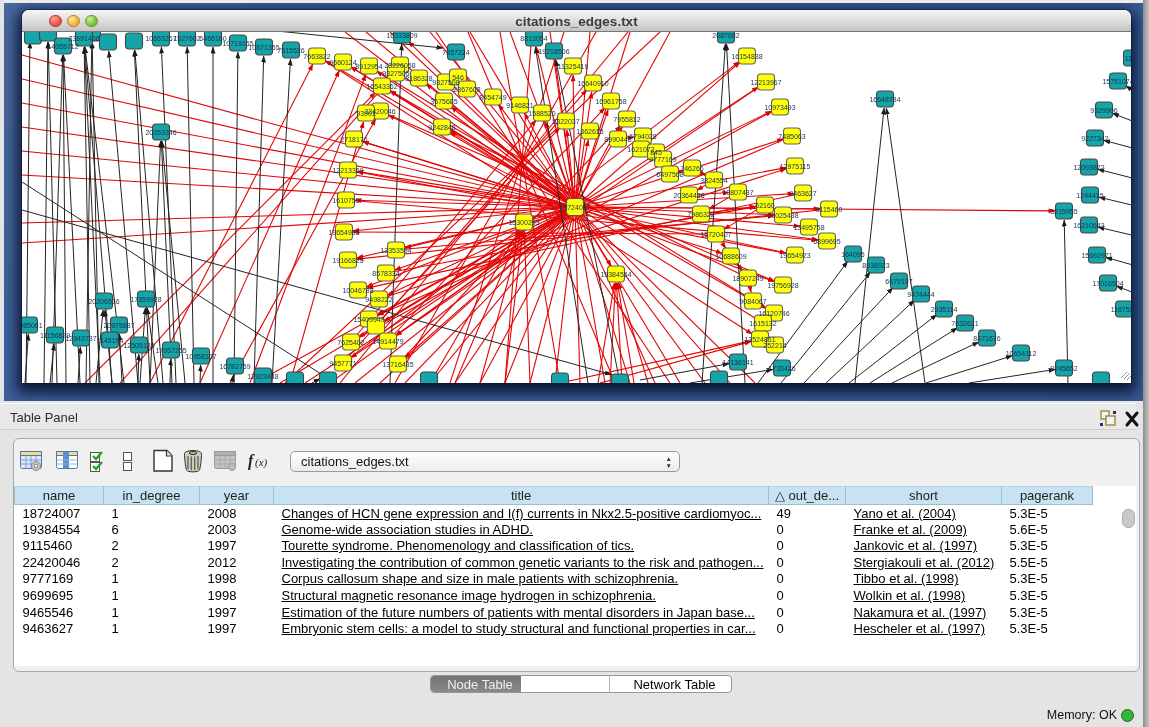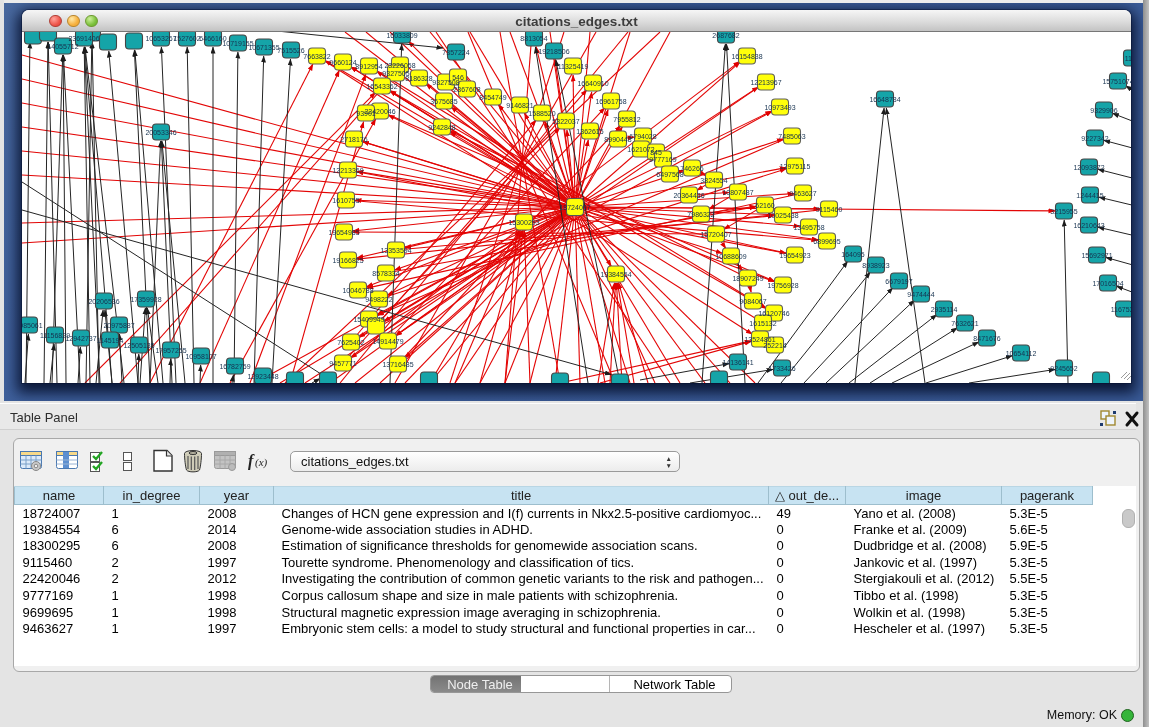--- a/index.html
+++ b/index.html
@@ -20,21 +20,21 @@
 #paneltitle { position:absolute; left:0; top:403px; width:1136px; height:27px; background:#e9e9e9; border-top:1px solid #fdfdfd; border-bottom:1px solid #d0d0d0; }
 #paneltitle span { position:absolute; left:10px; top:6px; font-size:13px; color:#2e2e2e; }
 #panel { position:absolute; left:13px; top:438px; width:1127px; height:234px; background:#f0f0f0; border:1px solid #a8a8a8; border-radius:6px; }
 #combo { position:absolute; left:290px; top:451px; width:390px; height:21px; border:1px solid #9a9a9a; border-radius:5px; background:linear-gradient(#ffffff,#ececec); font-size:13px; color:#111; padding:2px 0 0 10px; }
 #combo .ud { position:absolute; right:7px; top:2.5px; font-size:6.5px; line-height:7px; color:#333; }
 #tablewrap { position:absolute; left:14px; top:486px; width:1122px; height:180px; background:#fff; overflow:hidden; }
 table.t { border-collapse:collapse; table-layout:fixed; width:1078px; font-size:13px; color:#000; }
 table.t th { background:#c7e3f2; border:1px solid #9dbecd; border-top:1px solid #b9d6e4; font-weight:normal; height:18px; font-size:13px; padding:0; color:#222; }
 table.t td { height:16.55px; padding:0 0 0 8px; white-space:nowrap; overflow:hidden; }
 td.c1,td.c2,td.c4 { padding-left:5px; }
-td.c3,td.c5 { padding-left:5px; }
+td.c3,td.c5 { padding-left:5px;text-decoration:underline; }
 #vscroll { position:absolute; left:1108px; top:23px; width:13px; height:19px; background:#c9c9c9; border-radius:6px; border:1px solid #b0b0b0; }
 
 #tabs { position:absolute; left:430px; top:675px; height:18px; display:flex; border:1px solid #979797; border-radius:4px; overflow:hidden; background:#fff; font-size:13px; }
 #tabs div { padding:1px 0 0 8px; text-align:center; }
 #tabs .sel { background:linear-gradient(#737373,#8a8a8a); color:#efefef; }
 #tabs .sep { border-left:1px solid #b5b5b5; }
 #memtext { position:absolute; left:1040px; top:708px; width:77px; text-align:right; font-size:12.5px; color:#111; }
 #memdot { position:absolute; left:1121px; top:709px; width:13px; height:13px; border-radius:50%; background:#35b53a; border:1.5px solid #20631f; }
 #rstrip { position:absolute; left:1143px; top:0; width:6px; height:727px; background:linear-gradient(90deg,#8e8e8e,#c2c2c2); }
 #topstrip { position:absolute; left:0; top:0; width:1149px; height:3px; background:#ececec; }
@@ -638,51 +638,42 @@
         <col style="width:156px">
         <col style="width:91px">
       </colgroup>
   <thead>
         <tr>
           <th>name</th>
           <th>in_degree</th>
           <th>year</th>
           <th>title</th>
           <th>△ out_de...</th>
-          <th>image</th>
+          <th>short</th>
           <th>pagerank</th>
         </tr>
       </thead>
   <tbody>
         <tr>
           <td class="c0">18724007</td>
           <td class="c1">1</td>
           <td class="c2">2008</td>
           <td class="c3">Changes of HCN gene expression and I(f) currents in Nkx2.5-positive cardiomyoc...</td>
           <td class="c4">49</td>
-          <td class="c5">Yano et al. (2008)</td>
+          <td class="c5">Yano et al. (2004)</td>
           <td class="c6">5.3E-5</td>
         </tr>
         <tr>
           <td class="c0">19384554</td>
           <td class="c1">6</td>
-          <td class="c2">2014</td>
+          <td class="c2">2003</td>
           <td class="c3">Genome-wide association studies in ADHD.</td>
           <td class="c4">0</td>
           <td class="c5">Franke et al. (2009)</td>
           <td class="c6">5.6E-5</td>
-        </tr>
-        <tr>
-          <td class="c0">18300295</td>
-          <td class="c1">6</td>
-          <td class="c2">2008</td>
-          <td class="c3">Estimation of significance thresholds for genomewide association scans.</td>
-          <td class="c4">0</td>
-          <td class="c5">Dudbridge et al. (2008)</td>
-          <td class="c6">5.9E-5</td>
         </tr>
         <tr>
           <td class="c0">9115460</td>
           <td class="c1">2</td>
           <td class="c2">1997</td>
           <td class="c3">Tourette syndrome. Phenomenology and classification of tics.</td>
           <td class="c4">0</td>
           <td class="c5">Jankovic et al. (1997)</td>
           <td class="c6">5.3E-5</td>
         </tr>
@@ -701,23 +692,32 @@
           <td class="c2">1998</td>
           <td class="c3">Corpus callosum shape and size in male patients with schizophrenia.</td>
           <td class="c4">0</td>
           <td class="c5">Tibbo et al. (1998)</td>
           <td class="c6">5.3E-5</td>
         </tr>
         <tr>
           <td class="c0">9699695</td>
           <td class="c1">1</td>
           <td class="c2">1998</td>
-          <td class="c3">Structural magnetic expression image averaging in schizophrenia.</td>
+          <td class="c3">Structural magnetic resonance image hydrogen in schizophrenia.</td>
           <td class="c4">0</td>
           <td class="c5">Wolkin et al. (1998)</td>
+          <td class="c6">5.3E-5</td>
+        </tr>
+        <tr>
+          <td class="c0">9465546</td>
+          <td class="c1">1</td>
+          <td class="c2">1997</td>
+          <td class="c3">Estimation of the future numbers of patients with mental disorders in Japan base...</td>
+          <td class="c4">0</td>
+          <td class="c5">Nakamura et al. (1997)</td>
           <td class="c6">5.3E-5</td>
         </tr>
         <tr>
           <td class="c0">9463627</td>
           <td class="c1">1</td>
           <td class="c2">1997</td>
           <td class="c3">Embryonic stem cells: a model to study structural and functional properties in car...</td>
           <td class="c4">0</td>
           <td class="c5">Hescheler et al. (1997)</td>
           <td class="c6">5.3E-5</td>

